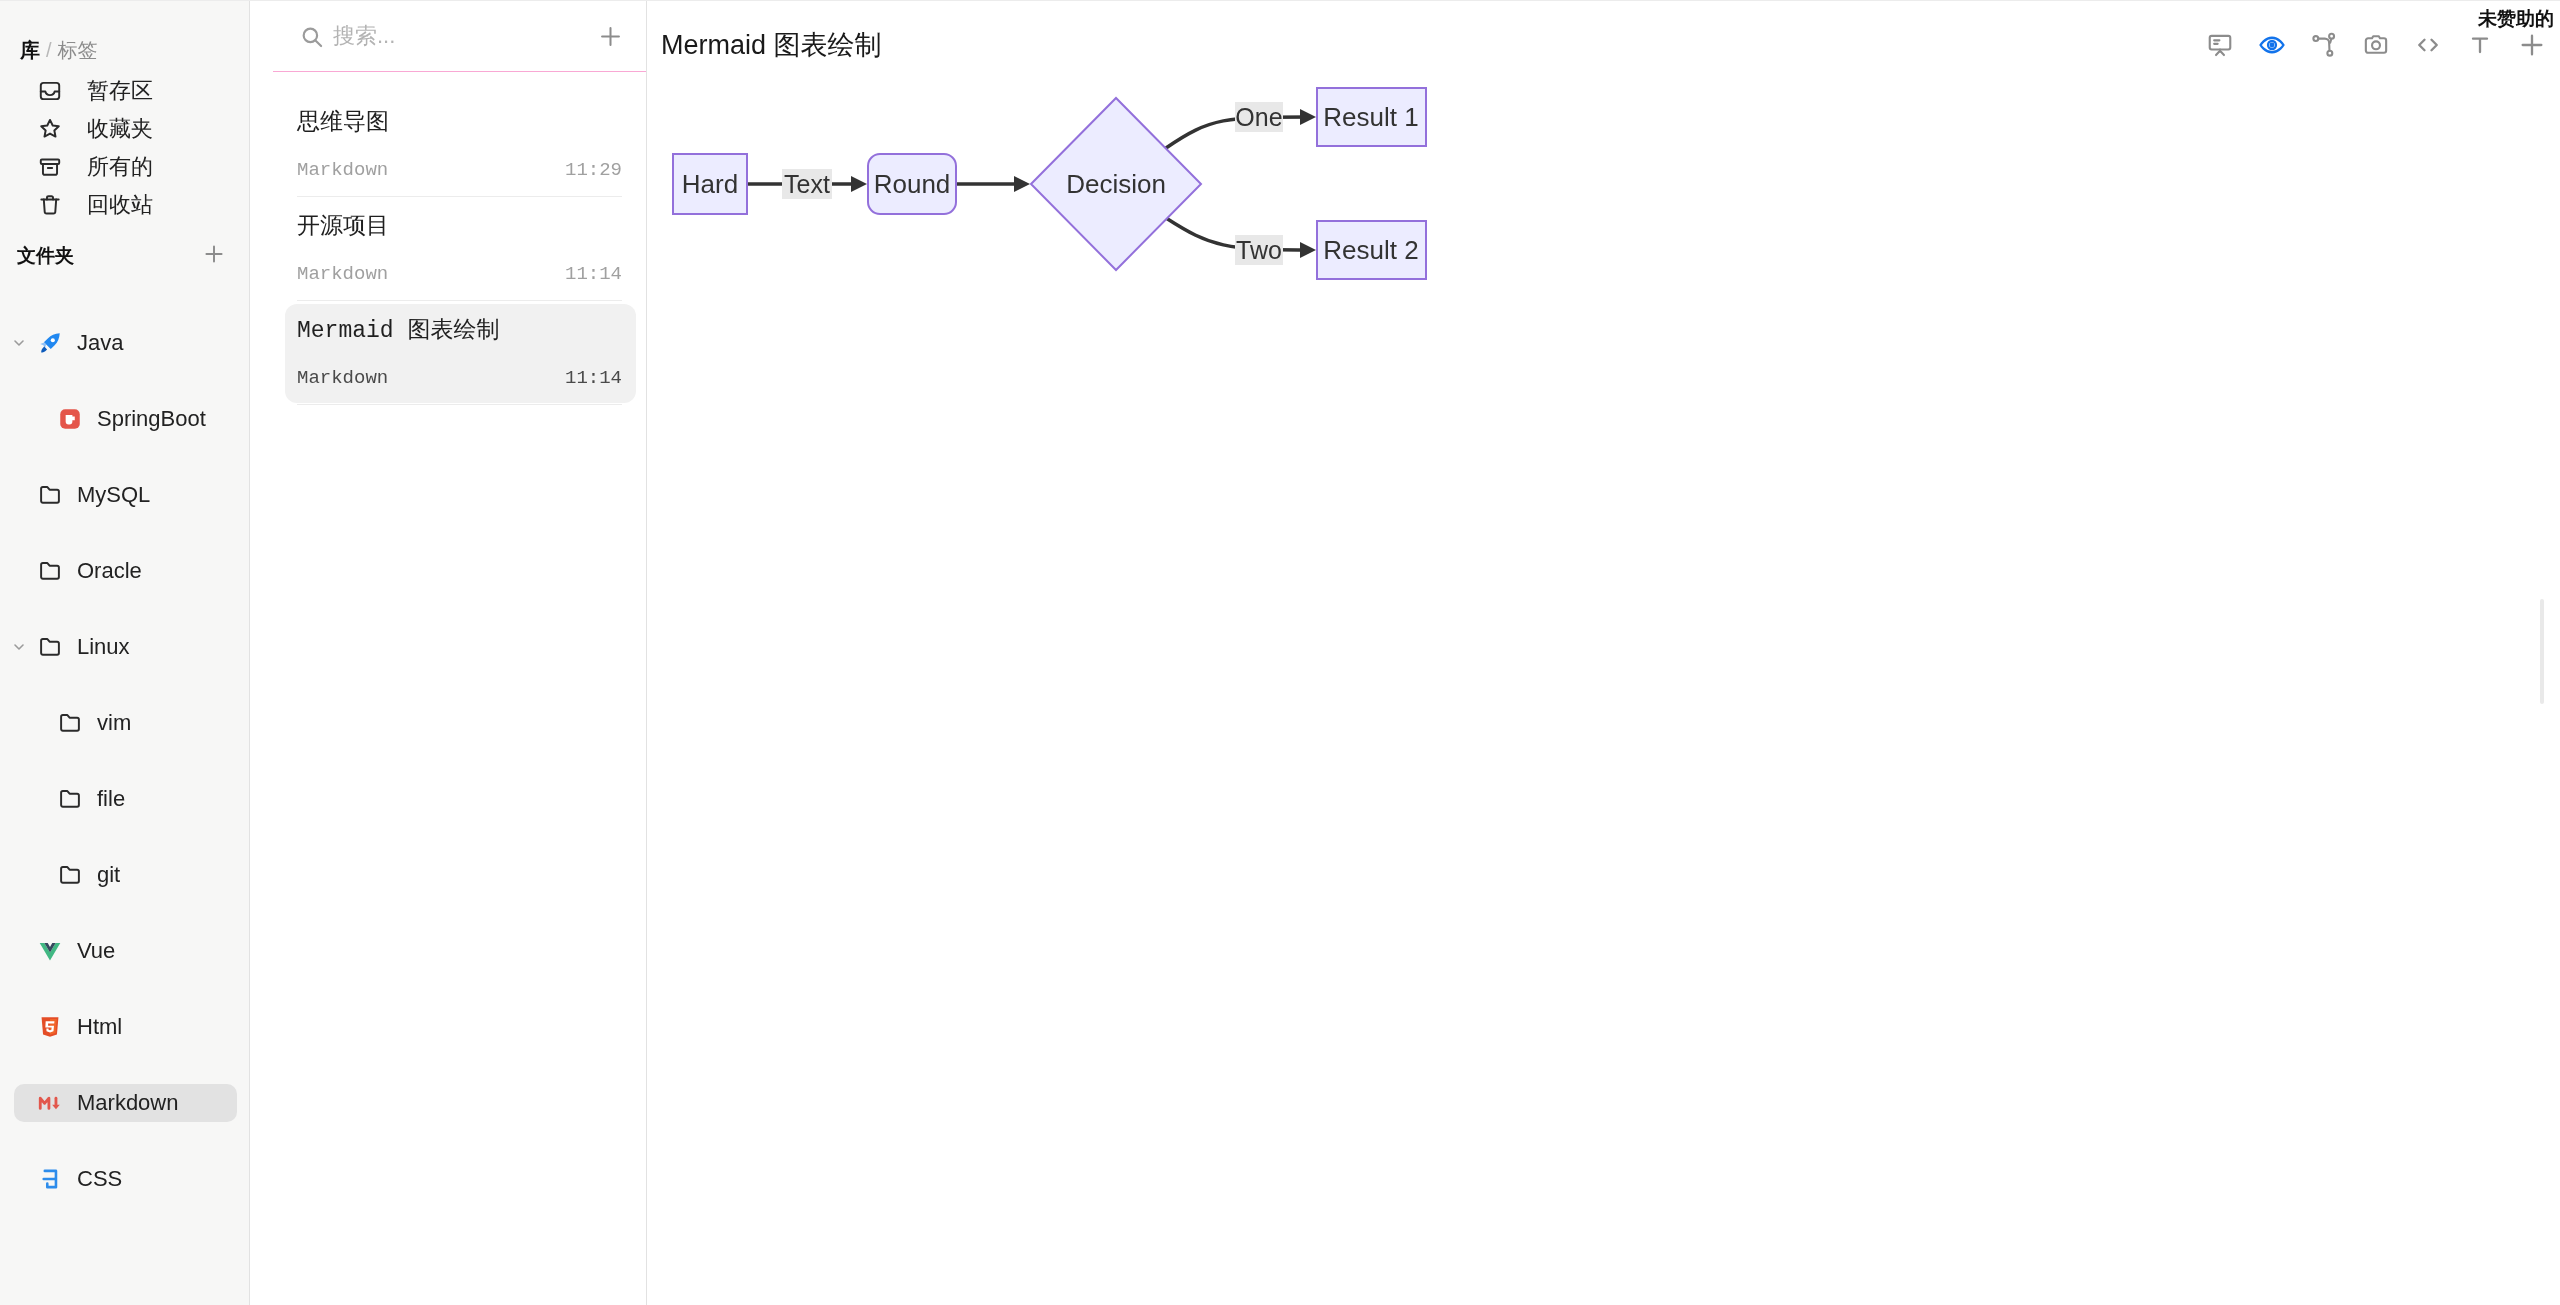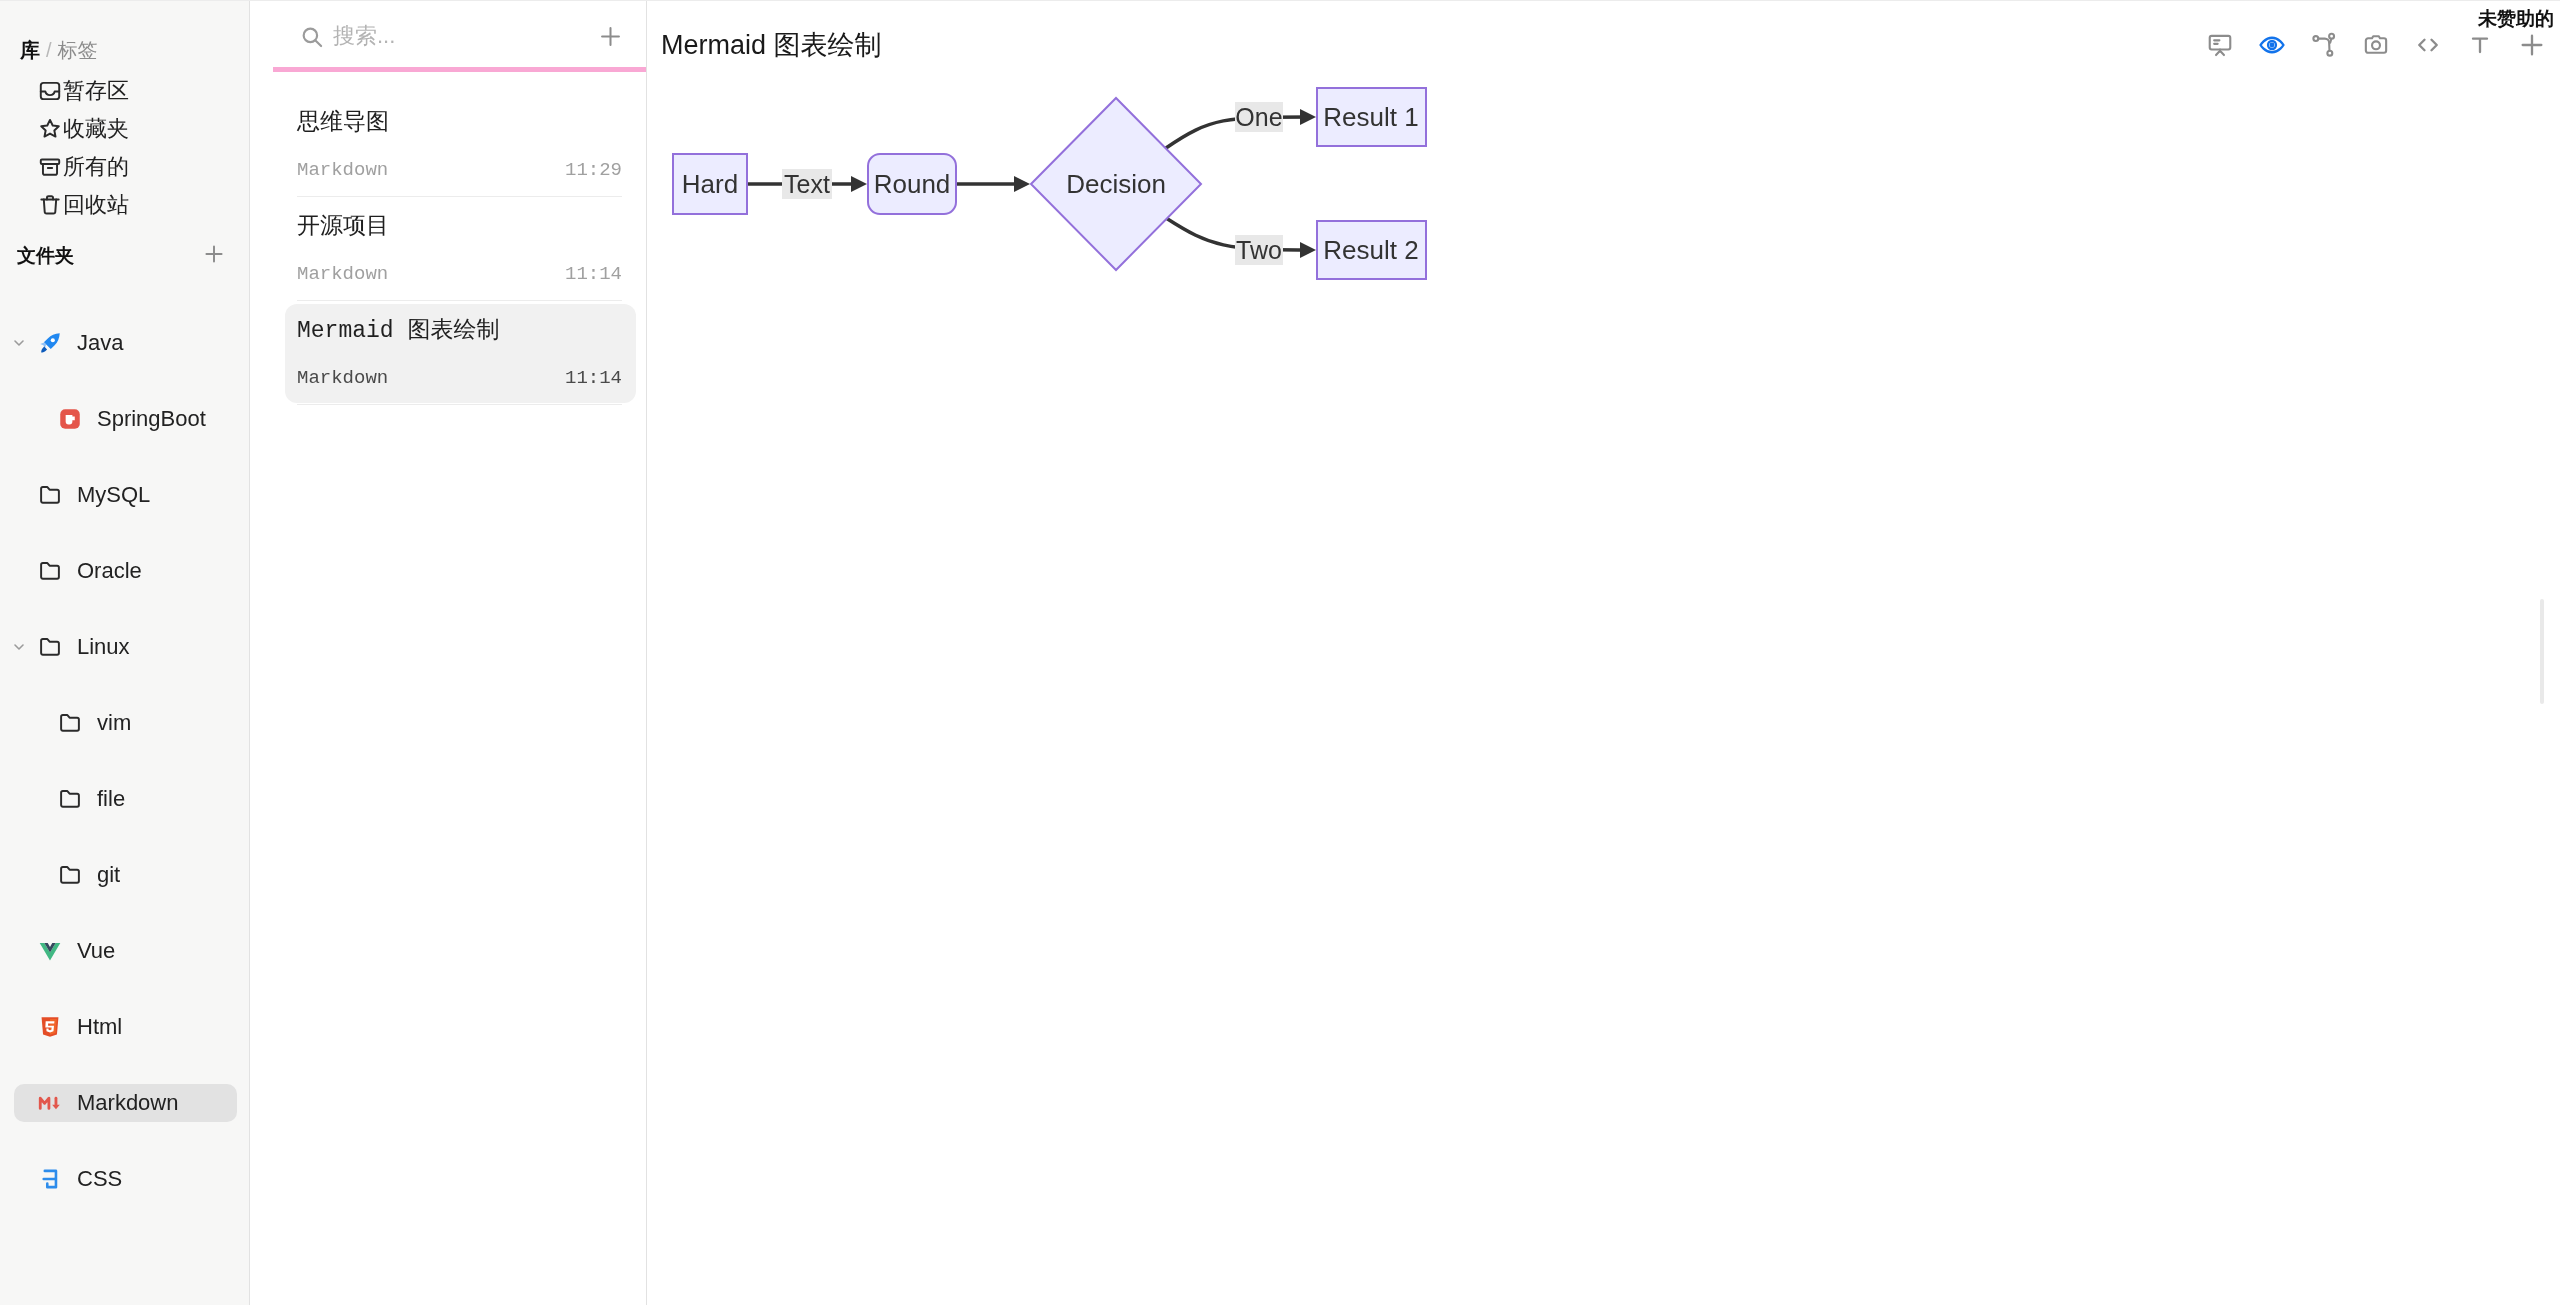--- a/index.html
+++ b/index.html
@@ -7,42 +7,42 @@
     font-family:"Liberation Sans","DejaVu Sans",sans-serif; }
   .app { position:relative; width:2560px; height:1305px; border-top:1px solid #ececec; }
 
   
   .sidebar { position:absolute; left:0; top:0; bottom:0; width:250px;
     background:#f7f7f6; border-right:1px solid #e2e2e2; }
   .lib-header { position:absolute; left:20px; top:36px; font-size:20px; color:#8c8c8c; }
   .lib-header .lib { font-weight:bold; color:#111; }
   .lib-header .sep { color:#b9b9b9; padding:0 6px; }
   .tag-list { position:absolute; left:0; right:0; top:71px; }
-  .tag-row { height:38px; display:flex; align-items:center; padding-left:37px; gap:0;
+  .tag-row { height:38px; display:flex; align-items:center; padding-left:37px; gap:24px;
     font-size:22px; color:#222; cursor:default; }
   .tag-row svg { width:26px; height:26px; flex:0 0 26px; }
 
   .folders-header { position:absolute; left:0; right:0; top:242px; height:26px; }
   .folders-header .fh-label { position:absolute; left:17px; top:0; font-size:19px; font-weight:bold; color:#111; }
   .folders-header .fh-add { position:absolute; right:22px; top:-2px; width:26px; height:26px; }
 
   .tree { position:absolute; left:0; right:0; top:286px; }
   .tree-row { position:relative; height:40px; display:flex; align-items:center;
     font-size:22px; color:#222;margin-top:36px; }
   .tree-row .chev { position:absolute; left:11px; top:12px; width:16px; height:16px; z-index:2; }
   .tree-row .ticon { position:relative; z-index:2; margin-left:37px; width:26px; height:26px; flex:0 0 26px; }
   .tree-row.lvl1 .ticon { margin-left:57px; }
   .tree-row .tlabel { position:relative; z-index:2; margin-left:14px; }
   .tree-row.selected::before { content:""; position:absolute; left:14px; right:12px; top:1px; bottom:1px;
     background:#e2e2e2; border-radius:10px; z-index:1; }
 
   
   .notes { position:absolute; left:273px; top:0; bottom:0; width:374px; background:#fff;
     border-right:1px solid #e2e2e2; }
-  .search-row { position:absolute; left:0; right:0; top:0; height:71px; border-bottom:5px solid #f9a8d4; }
+  .search-row { position:absolute; left:0; right:0; top:0; height:71px; border-bottom:1px solid #f9a8d4; }
   .search-row .sicon { position:absolute; left:26px; top:23px; width:26px; height:26px; }
   .search-input { position:absolute; left:60px; top:17px; width:230px; height:36px; border:0; outline:0;
     background:transparent; font-size:22px; color:#333; font-family:inherit; }
   .search-input::placeholder { color:#b3b3b3; }
   .search-row .add { position:absolute; right:22px; top:22px; width:27px; height:27px; }
 
   .note-list { position:absolute; left:0; right:0; top:71px; padding-top:21px;font-family:Liberation Mono, monospace; }
   .note-item { position:relative; height:104px; cursor:default; }
   .note-item::after { content:""; position:absolute; left:24px; right:24px; bottom:0; height:1px; background:#ececec; }
   .note-item .ntitle { position:absolute; left:24px; top:13px; font-size:23px; color:#1f1f1f; z-index:2; }

